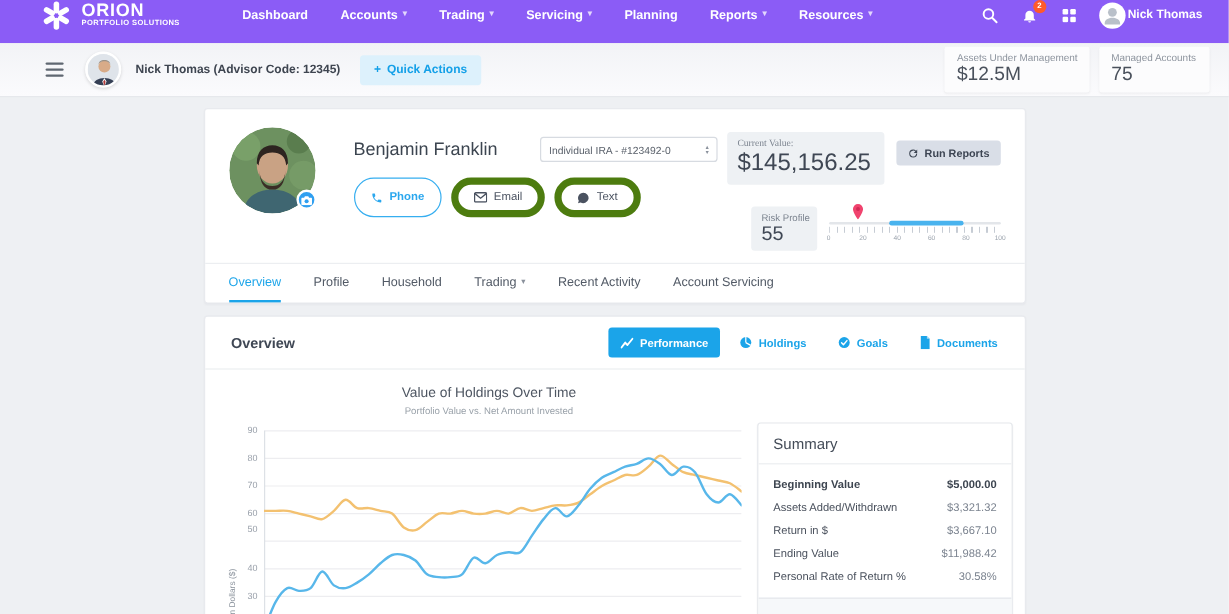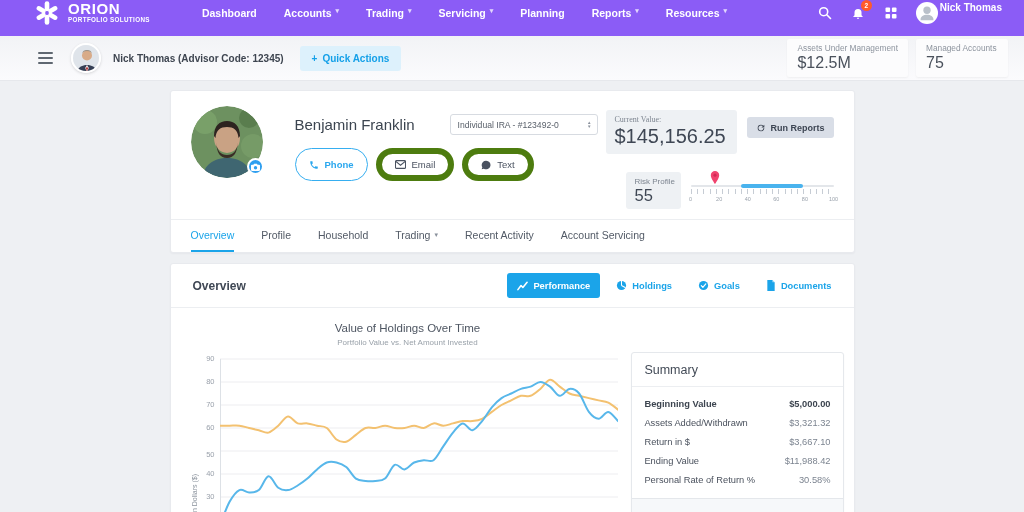--- a/index.html
+++ b/index.html
@@ -11,21 +11,21 @@
   .logo { display:flex; align-items:center; gap:8px; flex:0 0 auto; }
   .logo-mark { width:26px; height:26px; }
   .logo-text .t1 { color:#fff; font-size:15px; font-weight:bold; letter-spacing:.6px; line-height:14px; }
   .logo-text .t2 { color:#fff; font-size:6.3px; font-weight:bold; letter-spacing:.35px; }
   .nav-items { display:flex; gap:27px; margin-left:52px; }
   .nav-item { color:#fff; font-size:10.5px; font-weight:bold; text-decoration:none; display:flex; align-items:flex-start; gap:4px; cursor:pointer; }
   .nav-item .caret { font-size:7px; color:rgba(255,255,255,.75); }
   .nav-right { margin-left:auto; display:flex; align-items:center; gap:17px; }
   .icon-btn { position:relative; width:16px; height:16px; display:flex; align-items:center; justify-content:center; cursor:pointer; }
   .badge { position:absolute; top:-5px; right:-6px; min-width:11px; height:11px; border-radius:50%; background:#ff5a2b; color:#fff; font-size:6.5px; font-weight:bold; display:flex; align-items:center; justify-content:center; }
-  .nav-user { display:flex; align-items:flex-start; gap:2px; cursor:pointer; }
+  .nav-user { display:flex; align-items:center; gap:2px; cursor:pointer; }
   .nav-avatar { width:22px; height:22px; border-radius:50%; background:#fff; display:flex; align-items:center; justify-content:center; overflow:hidden; }
   .nav-user-name { color:#fff; font-size:10px; font-weight:bold; }
 
   
   .subheader { height:45px; background:linear-gradient(180deg,#f2f3f6,#fbfbfd); border-bottom:1px solid #e6e8ec; display:flex; align-items:center; padding:0 16px 0 38px; }
   .burger { display:flex; flex-direction:column; gap:3px; cursor:pointer; margin-right:18px; }
   .burger i { display:block; height:2px; background:#5f6771; border-radius:2px; }
   .burger i:nth-child(1){width:15px} .burger i:nth-child(2){width:15px} .burger i:nth-child(3){width:15px}
   .adv-avatar { width:30px; height:30px; border-radius:50%; overflow:hidden; border:2px solid #fff; box-shadow:0 1px 3px rgba(0,0,0,.15); }
   .adv-name { font-size:10px; font-weight:bold; color:#3e4550; margin:0 16px 0 12px; }
@@ -382,21 +382,21 @@
     <div class="chart-block">
       <div class="chart-title">Value of Holdings Over Time</div>
       <div class="chart-subtitle">Portfolio Value vs. Net Amount Invested</div>
       <div class="plot-wrap">
         <div class="ylab">Value in Dollars ($)</div>
         <div class="yaxis">
             <span style="top: 0px;">90</span>
             <span style="top: 23px;">80</span>
             <span style="top: 46px;">70</span>
             <span style="top: 69px;">60</span>
-            <span style="top: 96px;">50</span>
+            <span style="top: 82px;">50</span>
             <span style="top: 115px;">40</span>
             <span style="top: 138px;">30</span>
           </div>
         <svg class="chart-svg" width="398" height="192" viewBox="0 0 398 192">
             <line x1="0" x2="398" y1="4" y2="4" stroke="#ededf0" stroke-width="1"></line>
             <line x1="0" x2="398" y1="27" y2="27" stroke="#ededf0" stroke-width="1"></line>
             <line x1="0" x2="398" y1="50" y2="50" stroke="#ededf0" stroke-width="1"></line>
             <line x1="0" x2="398" y1="73" y2="73" stroke="#ededf0" stroke-width="1"></line>
             <line x1="0" x2="398" y1="96" y2="96" stroke="#ededf0" stroke-width="1"></line>
             <line x1="0" x2="398" y1="118.99999999999999" y2="118.99999999999999" stroke="#ededf0" stroke-width="1"></line>

